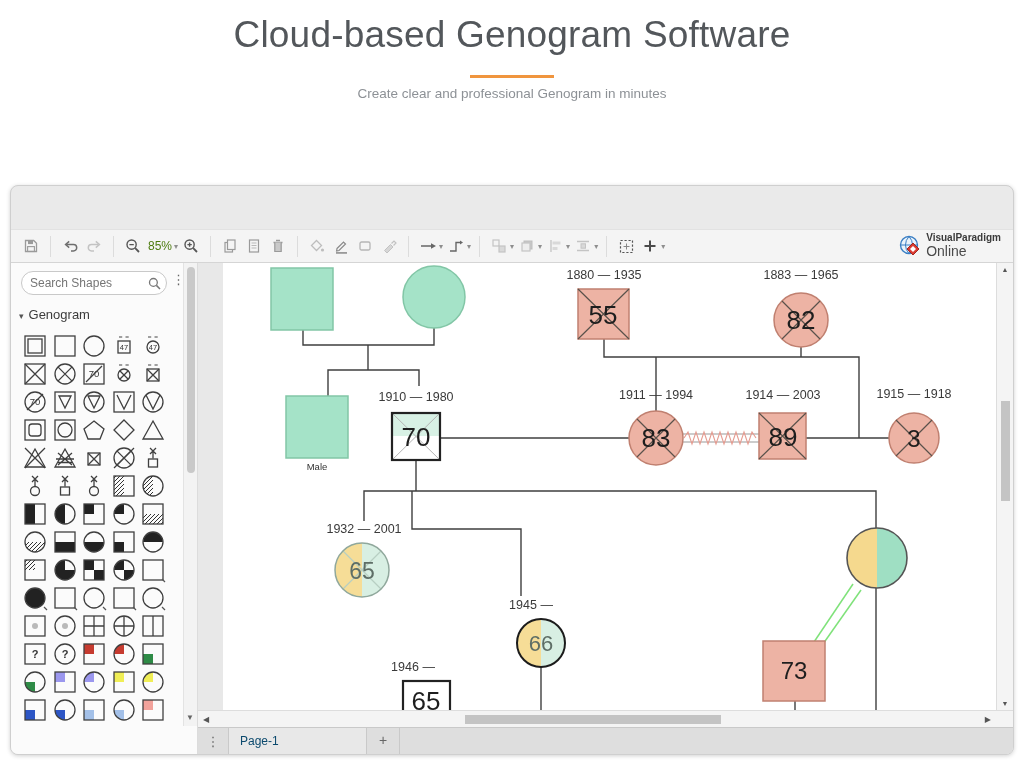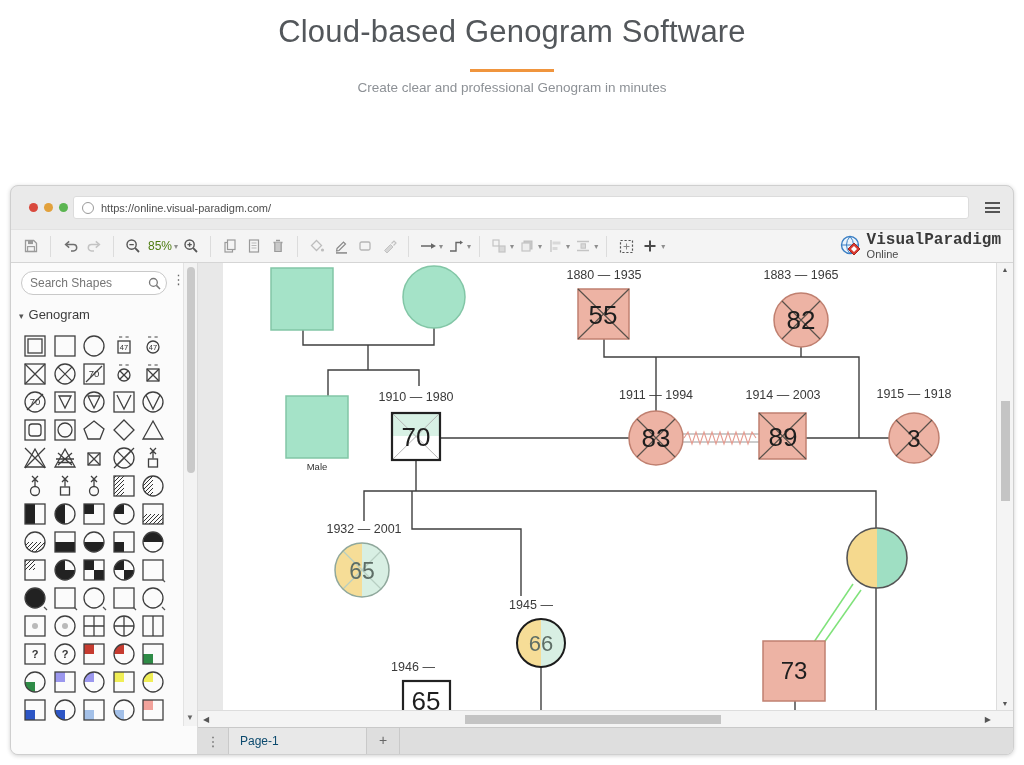--- a/index.html
+++ b/index.html
@@ -1,19 +1,19 @@
 <!DOCTYPE html>
 <html><head>
 <meta charset="utf-8">
 <style>
   *{margin:0;padding:0;box-sizing:border-box;}
   html,body{width:1024px;height:765px;background:#fff;font-family:"Liberation Sans",sans-serif;overflow:hidden;}
   
   .hero{text-align:center;padding-top:14px;}
-  .hero-title{font-size:31px;font-weight:400;color:#53575b;letter-spacing:.2px;}
+  .hero-title{font-size:37px;font-weight:400;color:#53575b;letter-spacing:.2px;}
   .hero-divider{width:84px;height:3px;background:#f0953e;margin:19px auto 0;}
   .hero-sub{margin-top:8px;font-size:13.5px;color:#8d9196;}
   
   .window{position:absolute;left:10px;top:185px;width:1004px;height:570px;background:#eaeaea;
           border:1px solid #cfcfcf;border-radius:8px;box-shadow:0 1px 4px rgba(0,0,0,.18);overflow:hidden;}
   .titlebar{position:absolute;left:0;top:0;right:0;height:43px;}
   .dot{position:absolute;top:17px;width:9px;height:9px;border-radius:50%;}
   .dot.r{left:18px;background:#d9493d;} .dot.y{left:33px;background:#e2a13c;} .dot.g{left:48px;background:#5bb551;}
   .urlbar{position:absolute;left:62px;right:44px;top:10px;height:23px;background:#fff;border:1px solid #dcdcdc;border-radius:3px;display:flex;align-items:center;}
   .url-ico{margin-left:8px;width:12px;height:12px;border:1.4px solid #9a9a9a;border-radius:50%;}
@@ -21,22 +21,22 @@
   .hamburger{position:absolute;right:13px;top:16px;width:15px;cursor:pointer;}
   .hamburger div{height:2px;background:#555;margin-bottom:2.6px;}
   
   .toolbar{position:absolute;left:0;top:43px;right:0;height:34px;background:#f4f4f4;border-top:1px solid #e2e2e2;border-bottom:1px solid #d5d5d5;display:flex;align-items:center;padding:0 8px;}
   .tbtn{width:24px;height:24px;display:flex;align-items:center;justify-content:center;border-radius:2px;}
   .tsep{width:1px;height:21px;background:#dcdcdc;margin:0 7px;}
   .caret{font-size:8px;color:#8e8e8e;margin:0 1px 0 -1px;}
   .zoomlevel{font-size:12px;color:#4d7c0f;padding:0 3px;}
   .brand{margin-left:auto;display:flex;align-items:center;gap:4px;padding-right:4px;}
   .brand-text{line-height:1.05;}
-  .brand-l1{font-size:16px;font-weight:bold;color:#3a3a3a;font-family:Liberation Mono, monospace;}
-  .brand-l2{font-size:11px;color:#4a4a4a;}
+  .brand-l1{font-size:10px;font-weight:bold;color:#3a3a3a;}
+  .brand-l2{font-size:14px;color:#4a4a4a;}
   
   .sidebar{position:absolute;left:0;top:77px;width:187px;bottom:0;background:#fbfbfb;border-right:1px solid #dcdcdc;}
   .searchrow{position:absolute;left:10px;top:8px;right:30px;height:24px;}
   .searchrow input{width:100%;height:24px;border:1px solid #c9c9c9;border-radius:12px;font-size:12px;color:#444;padding:0 22px 0 8px;background:#fff;outline:none;}
   .search-ico{position:absolute;right:6px;top:5px;}
   .kebab{position:absolute;top:11px;font-size:13px;color:#666;line-height:10px;letter-spacing:0;cursor:pointer;}
   .kebab.side{right:12px;top:12px;}
   .sechead{position:absolute;left:8px;top:44px;font-size:13px;color:#3c3c3c;cursor:pointer;}
   .sechead .tri{font-size:9px;color:#555;margin-right:5px;}
   #palette-grid{position:absolute;left:11px;top:70px;display:grid;grid-template-columns:repeat(5,29.5px);grid-auto-rows:28px;}
@@ -77,34 +77,20 @@
   </svg>
 
 <div class="hero">
   <div class="hero-title">Cloud-based Genogram Software</div>
   <div class="hero-divider"></div>
   <div class="hero-sub">Create clear and professional Genogram in minutes</div>
 </div>
 
 <div class="window">
 
-  <div class="titlebar">
-    <div class="dot r"></div>
-    <div class="dot y"></div>
-    <div class="dot g"></div>
-    <div class="urlbar">
-      <div class="url-ico"></div>
-      <div class="url-text">https://online.visual-paradigm.com/</div>
-    </div>
-    <div class="hamburger">
-        <div></div>
-        <div></div>
-        <div></div>
-      </div>
-  </div>
 
   <div class="toolbar">
     <div class="tbtn">
       <svg width="16" height="16" viewBox="0 0 16 16">
           <path d="M2.5,2.5 h8.2 l2.8,2.8 v8.2 h-11 z" fill="none" stroke="#9a9a9a" stroke-width="1.3"></path>
           <rect x="5" y="2.5" width="5" height="3.6" fill="#9a9a9a"></rect>
           <rect x="4.6" y="8.6" width="6.8" height="4.9" fill="none" stroke="#9a9a9a" stroke-width="1.1"></rect>
         </svg>
     </div>
     <div class="tsep"></div>

